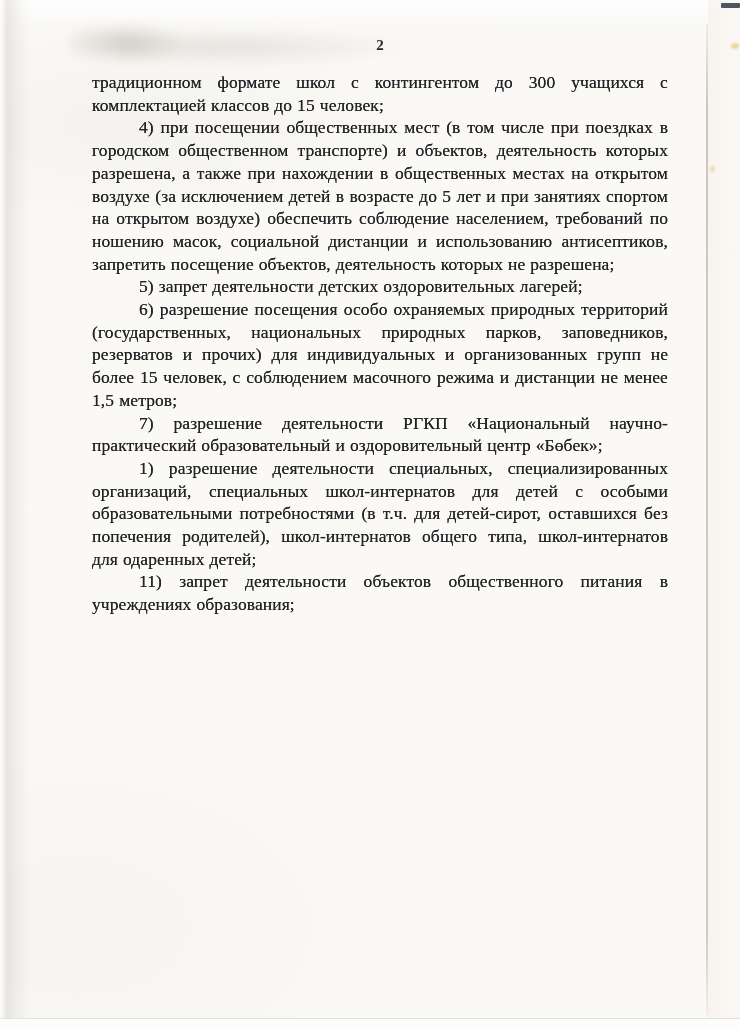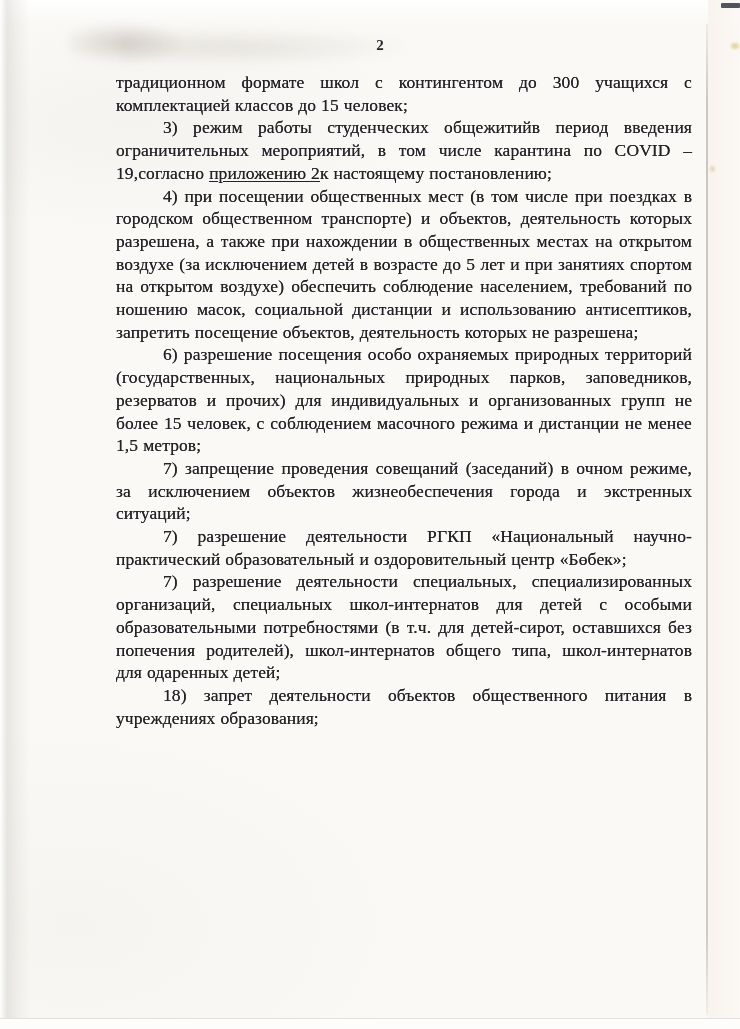--- a/index.html
+++ b/index.html
@@ -69,21 +69,20 @@
     color: #25252a;
   }
   .doc-body {
     position: absolute; left: 92px; top: 71px; width: 576px;
     font-size: 17.5px; line-height: 22.7px;
     color: #232327;
     text-align: justify;
     letter-spacing: 0.1px;
     word-spacing: 0.5px;
     text-shadow: 0 0 0.5px rgba(32,32,38,0.85);
-    margin-left: 24px;
   }
   .doc-body p { margin: 0; }
   .doc-body p.indent { text-indent: 47px; }
   .doc-body .u { text-decoration: underline; text-underline-offset: 2px; }
 </style>
 </head>
 <body style="background: rgb(250, 249, 246);">
 
 <div class="page">
   <div class="top-strip"></div>
@@ -94,21 +93,20 @@
   <div class="right-edge-line"></div>
   <div class="corner-dash"></div>
   <div class="speck-yellow"></div>
   <div class="speck-small"></div>
   <div class="bottom-strip"></div>
 
   <div class="page-number">2</div>
 
   <div class="doc-body" style="color: rgb(35, 35, 39);">
       <p><span>традиционном формате школ с контингентом до 300 учащихся с комплектацией классов до 15 человек;</span></p>
-      <p class="indent"><span>3) режим работы студенческих общежитийв период введения ограничительных мероприятий, в том числе карантина по COVID – 19,согласно </span><span class="u">приложению 2</span><span>к настоящему постановлению;</span></p>
       <p class="indent"><span>4) при посещении общественных мест (в том числе при поездках в городском общественном транспорте) и объектов, деятельность которых разрешена, а также при нахождении в общественных местах на открытом воздухе (за исключением детей в возрасте до 5 лет и при занятиях спортом на открытом воздухе) обеспечить соблюдение населением, требований по ношению масок, социальной дистанции и использованию антисептиков, запретить посещение объектов, деятельность которых не разрешена;</span></p>
+      <p class="indent"><span>5) запрет деятельности детских оздоровительных лагерей;</span></p>
       <p class="indent"><span>6) разрешение посещения особо охраняемых природных территорий (государственных, национальных природных парков, заповедников, резерватов и прочих) для индивидуальных и организованных групп не более 15 человек, с соблюдением масочного режима и дистанции не менее 1,5 метров;</span></p>
-      <p class="indent"><span>7) запрещение проведения совещаний (заседаний) в очном режиме, за исключением объектов жизнеобеспечения города и экстренных ситуаций;</span></p>
       <p class="indent"><span>7) разрешение деятельности РГКП «Национальный научно-практический образовательный и оздоровительный центр «Бөбек»;</span></p>
-      <p class="indent"><span>7) разрешение деятельности специальных, специализированных организаций, специальных школ-интернатов для детей с особыми образовательными потребностями (в т.ч. для детей-сирот, оставшихся без попечения родителей), школ-интернатов общего типа, школ-интернатов для одаренных детей;</span></p>
-      <p class="indent"><span>18) запрет деятельности объектов общественного питания в учреждениях образования;</span></p>
+      <p class="indent"><span>1) разрешение деятельности специальных, специализированных организаций, специальных школ-интернатов для детей с особыми образовательными потребностями (в т.ч. для детей-сирот, оставшихся без попечения родителей), школ-интернатов общего типа, школ-интернатов для одаренных детей;</span></p>
+      <p class="indent"><span>11) запрет деятельности объектов общественного питания в учреждениях образования;</span></p>
     </div>
 </div>
 
 </body></html>

